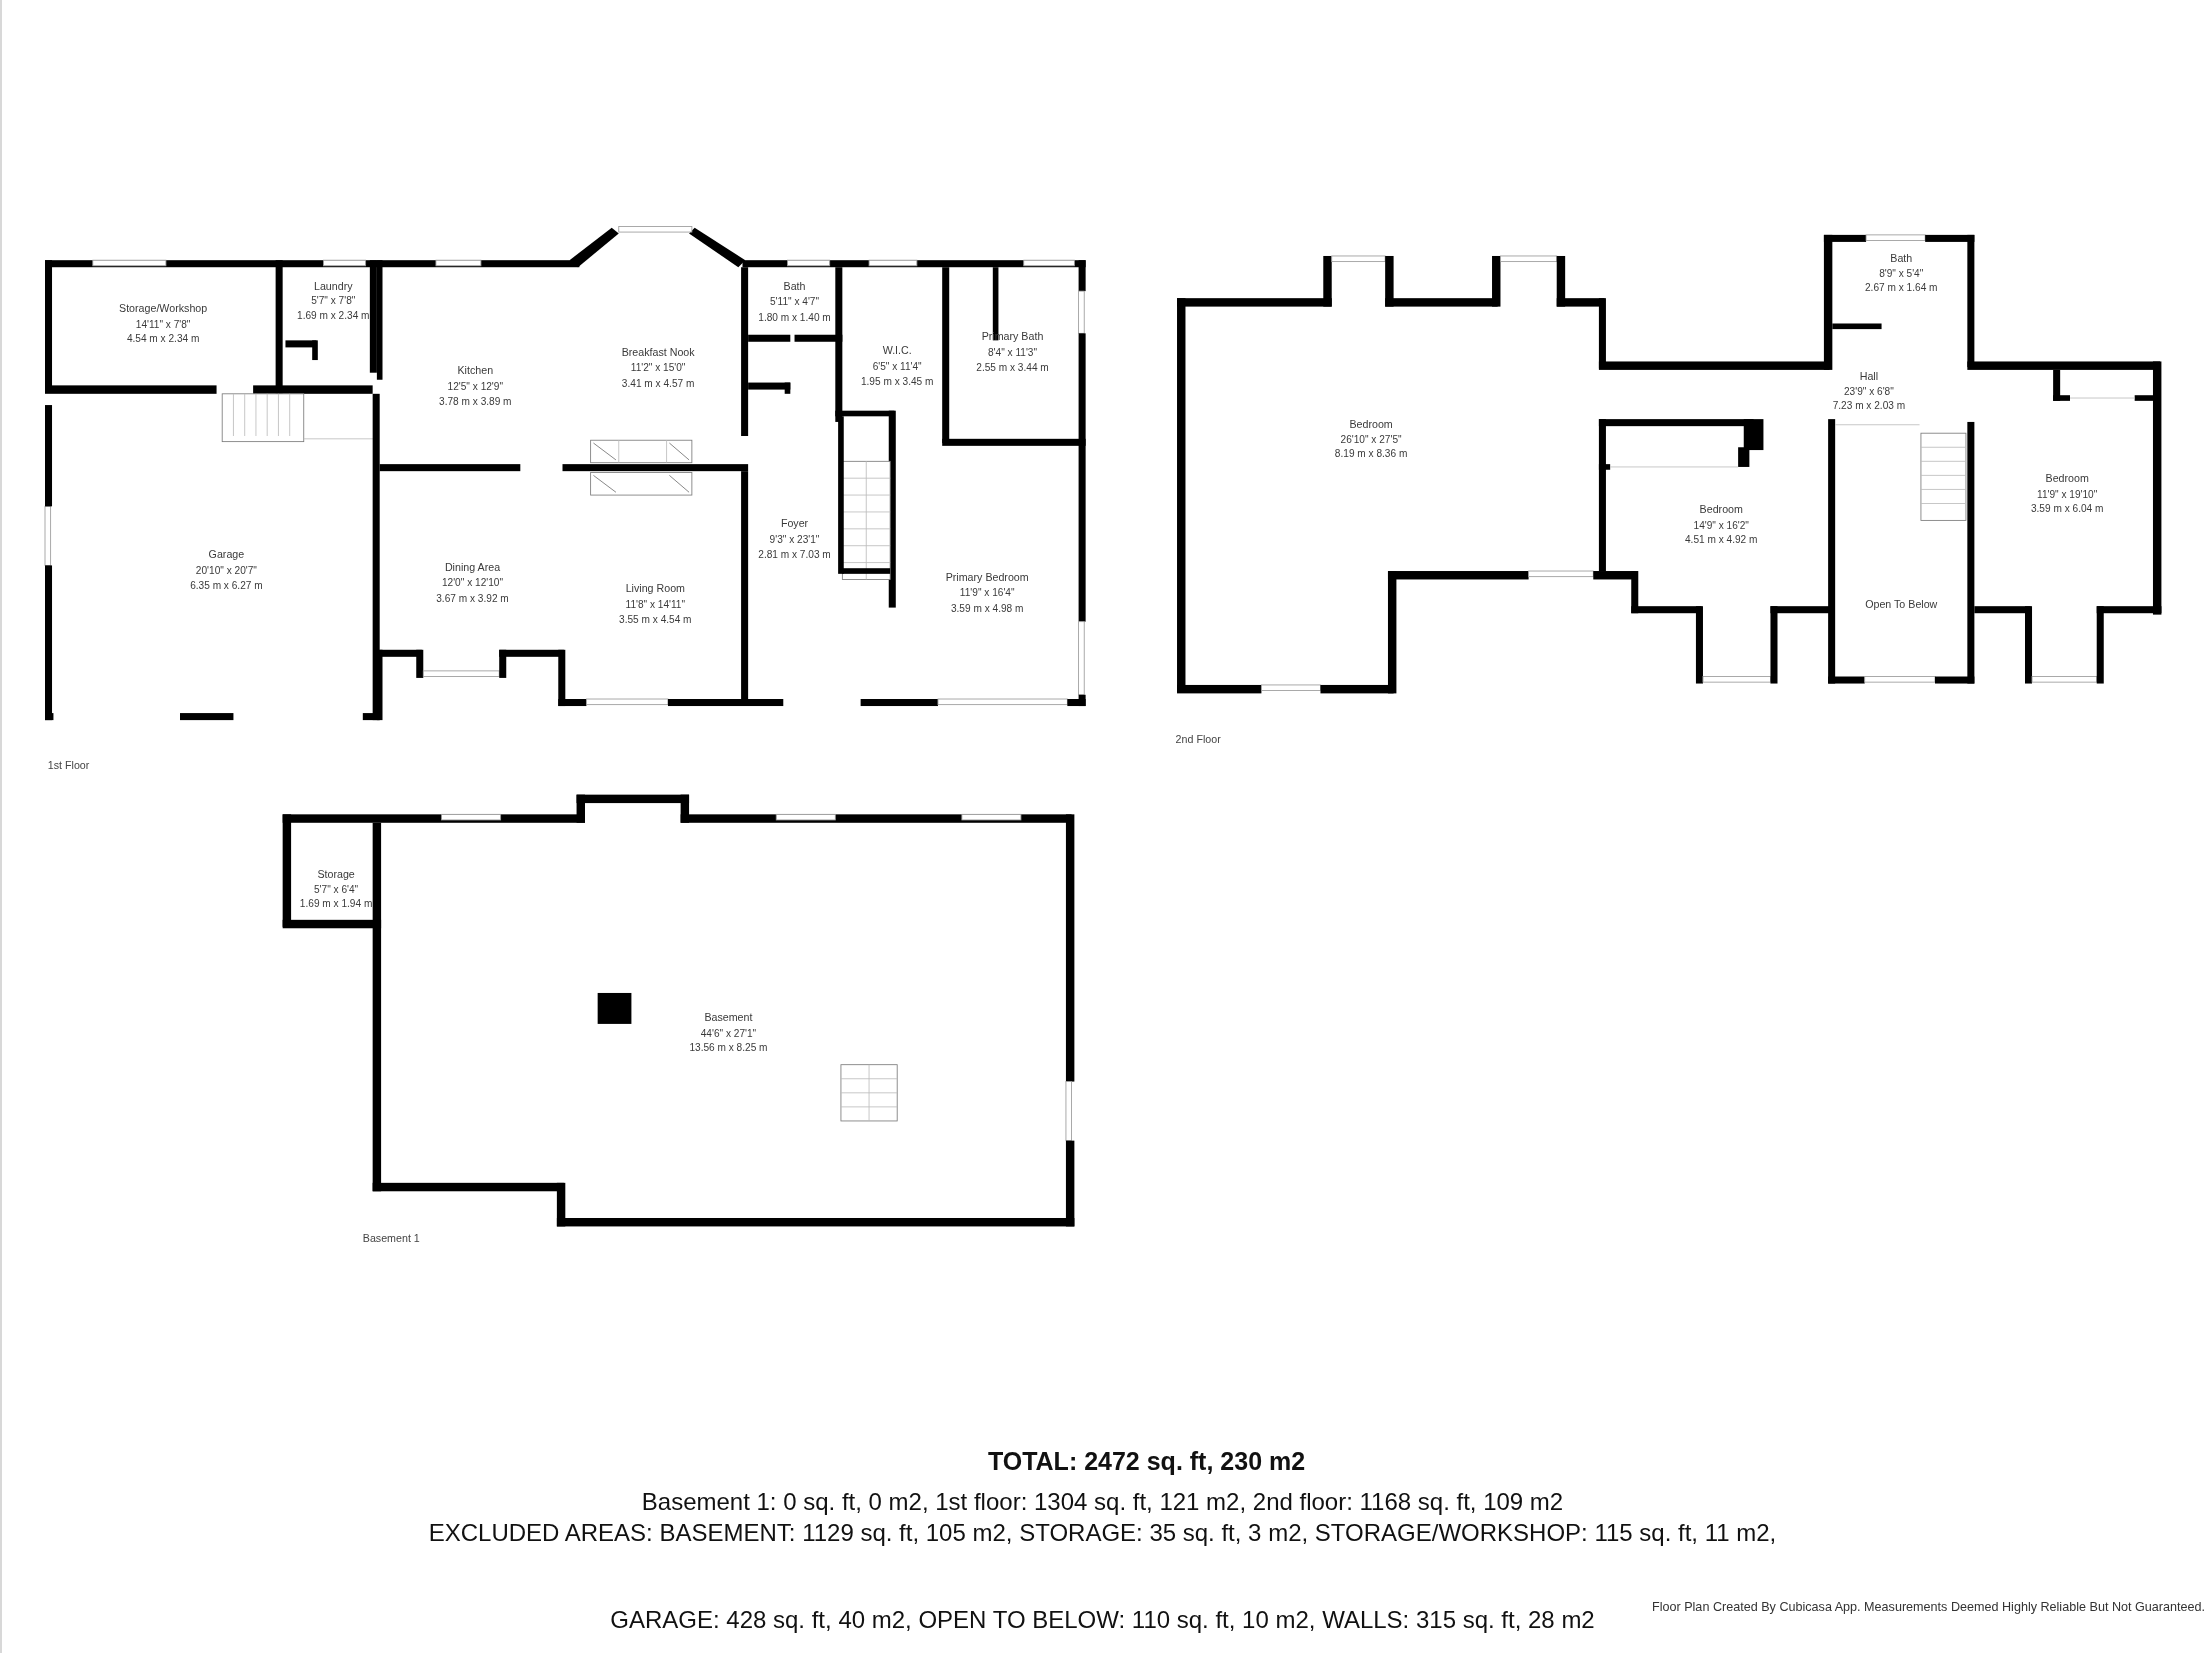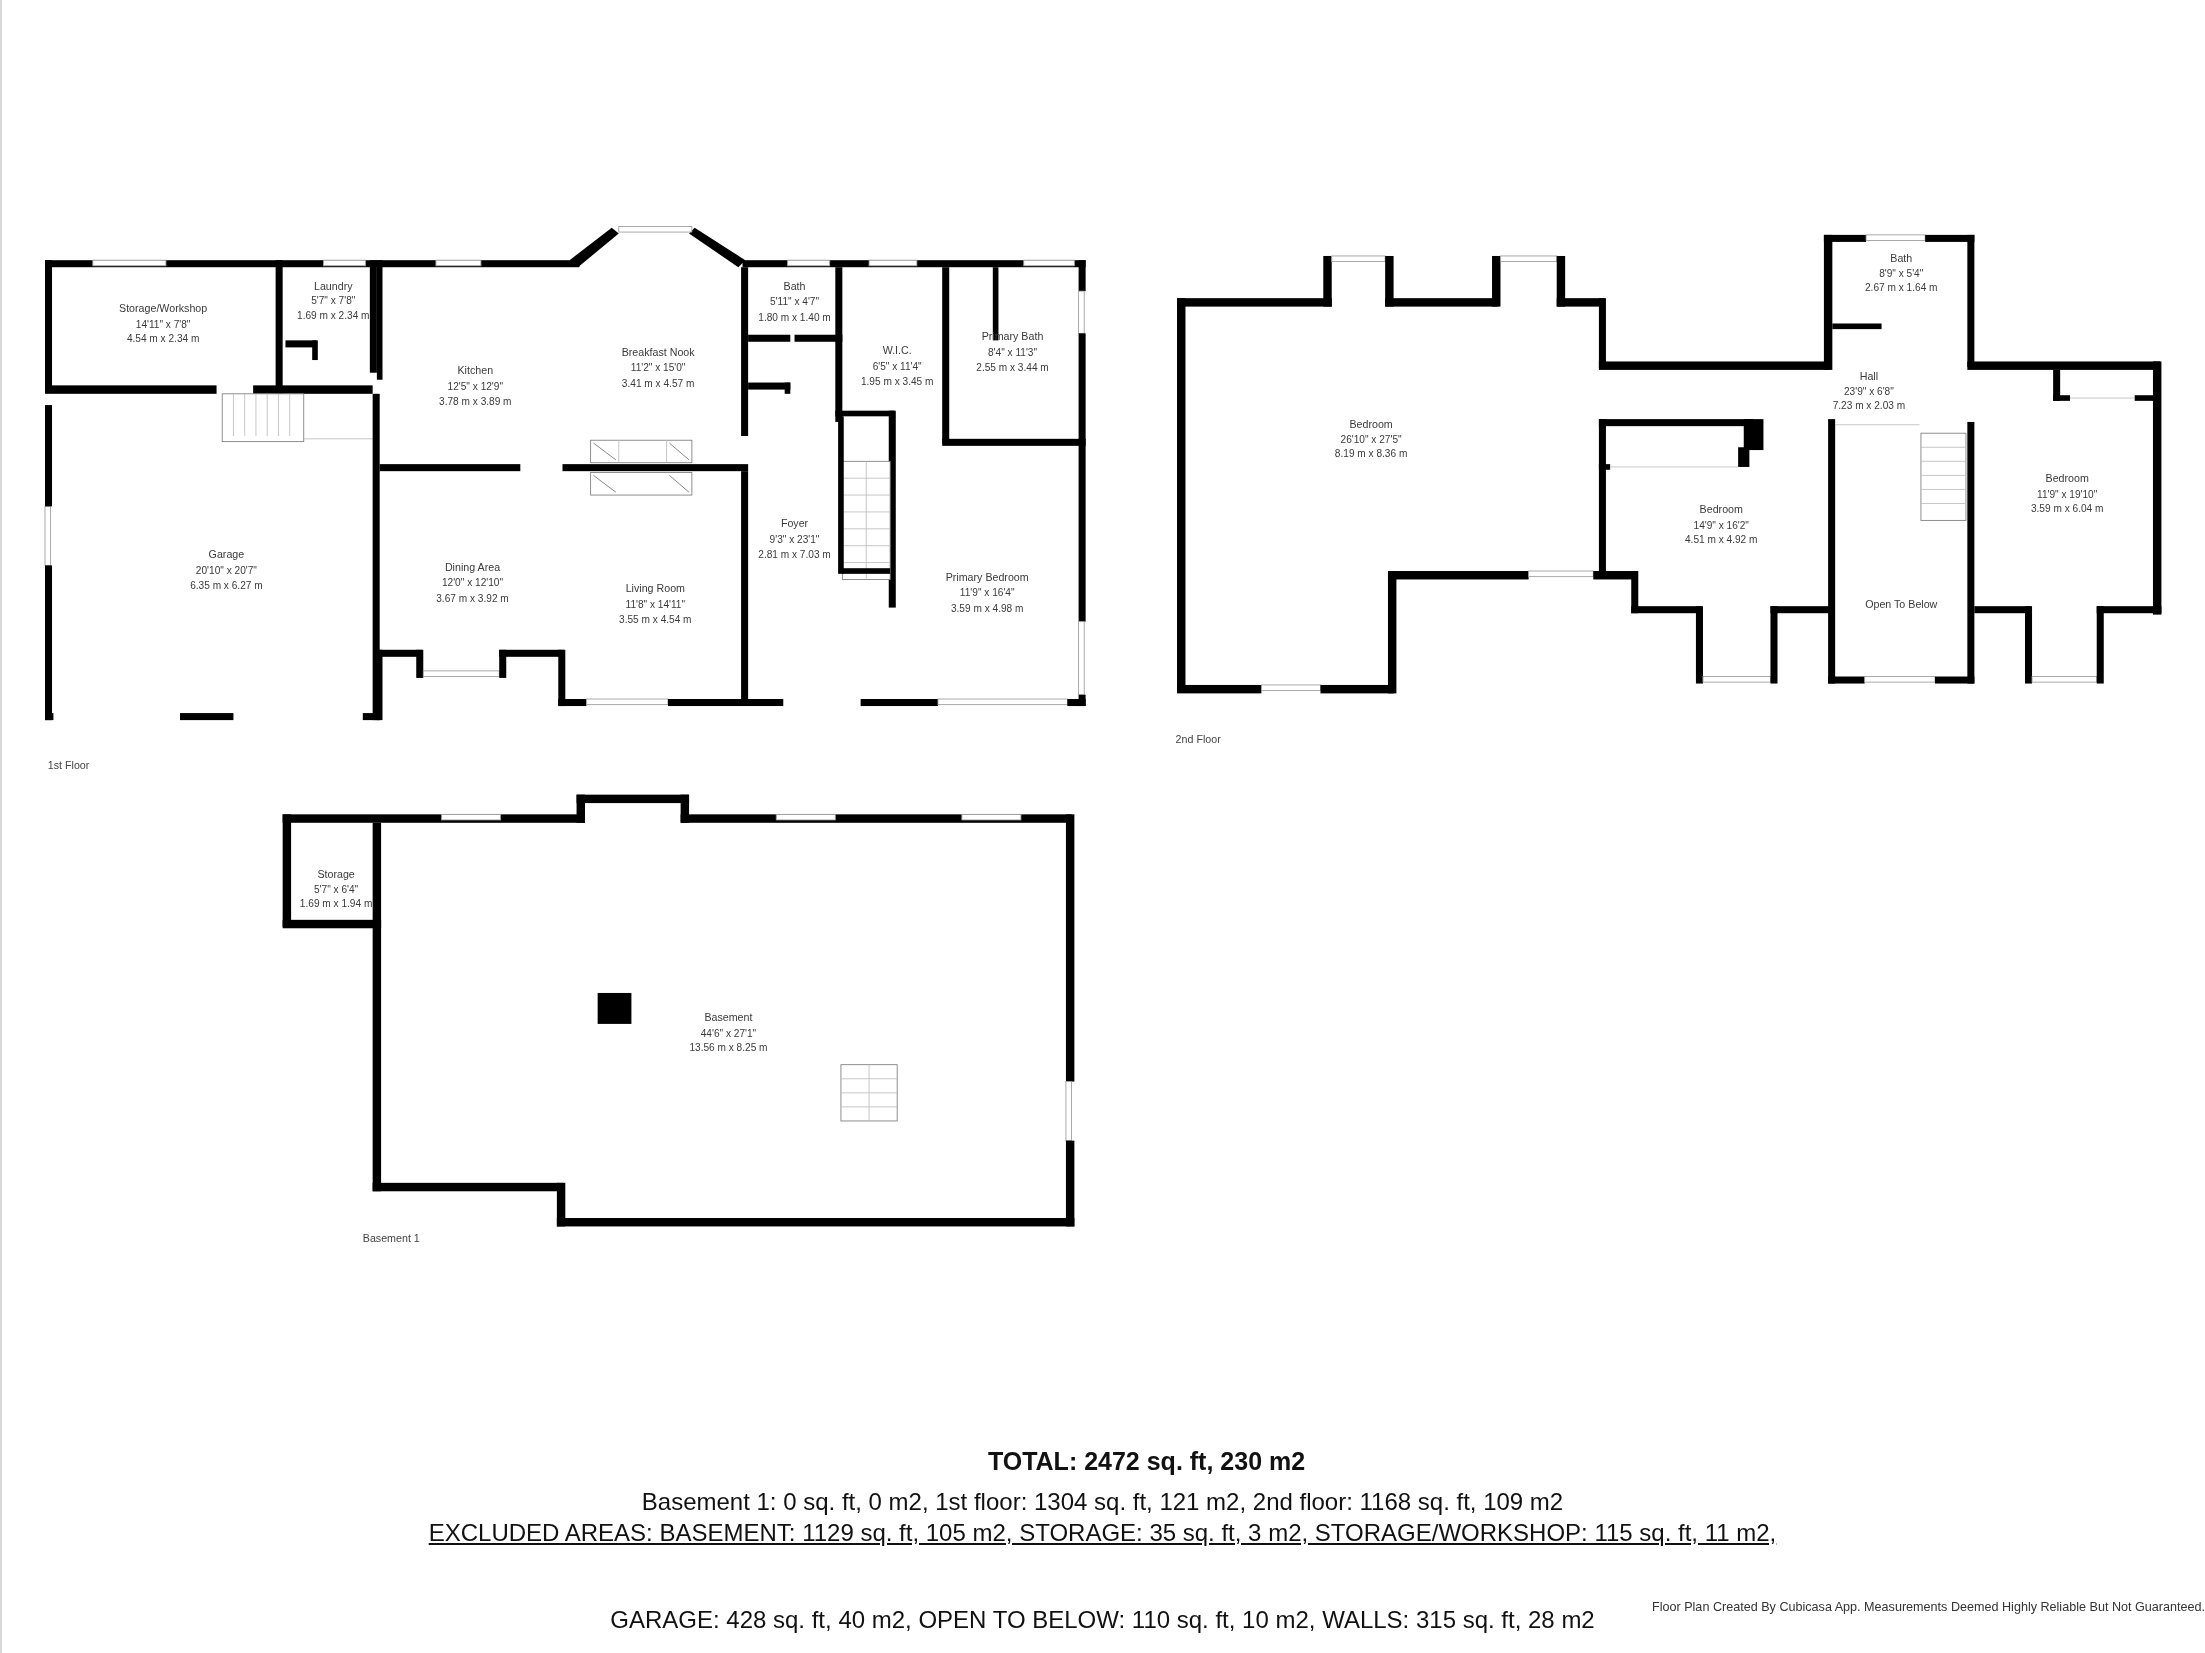--- a/index.html
+++ b/index.html
@@ -10,21 +10,21 @@
   .thin { stroke: #bdbdbd; stroke-width: 0.6; fill: none; }
   .stair { fill: #ffffff; stroke: #7a7a7a; stroke-width: 0.6; }
   .hatch { stroke: #555555; stroke-width: 0.5; }
   .rname { font-size: 7.6px; fill: #3a3a3a; text-anchor: middle; font-family: "Liberation Sans", sans-serif; }
   .rdim { font-size: 7.2px; fill: #3a3a3a; text-anchor: middle; font-family: "Liberation Sans", sans-serif; }
   .flabel { font-size: 7.6px; fill: #444444; font-family: "Liberation Sans", sans-serif; }
   .totals { position: absolute; left: 0; width: 2205px; text-align: center; color: #111111; font-family: "Liberation Sans", sans-serif; }
   .t-total { top: 1447px; font-size: 25px; font-weight: bold; padding-left: 44px; }
   .t-line { font-size: 24px; line-height: 32px; }
   .t-l1 { top: 1486px; }
-  .t-l2 { top: 1517px; text-decoration: underline; }
+  .t-l2 { top: 1517px; }
   .t-l3 { top: 1604px; }
   .t-disc { top: 1600px; font-size: 12.6px; color: #333333; text-align: right; }
   .frame-line { position: absolute; left: 0; top: 0; width: 1.7px; height: 1654px; background: #d8d8d8; }
 </style>
 </head>
 <body>
 
 <div class="frame-line"></div>
 
 <svg id="plan" viewBox="0 0 1568 1176" preserveAspectRatio="none" xmlns="http://www.w3.org/2000/svg">

